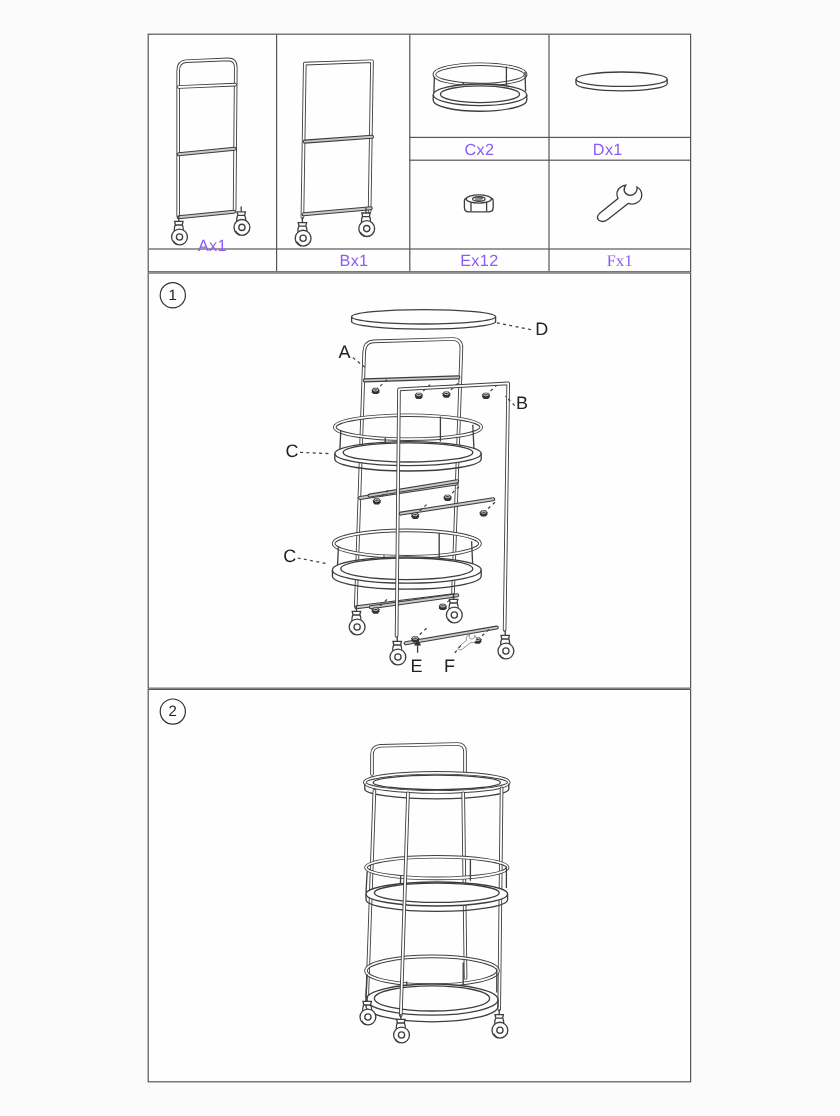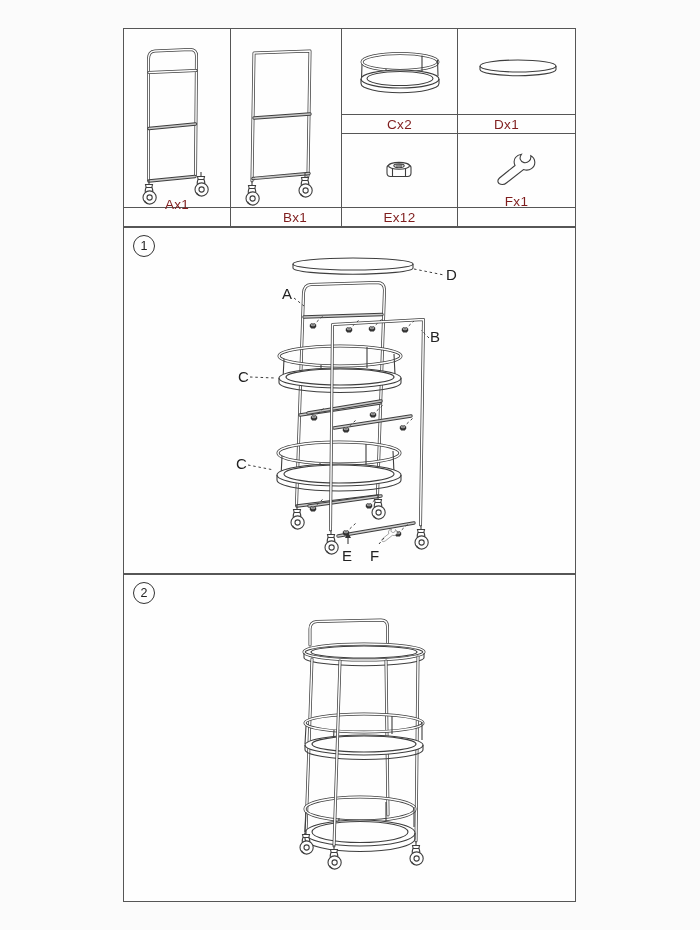--- a/index.html
+++ b/index.html
@@ -1,20 +1,20 @@
 <!DOCTYPE html>
 <html><head>
 <meta charset="utf-8">
 <style>
   html,body{margin:0;padding:0;background:#fbfbfb;}
   .sheet{position:relative;width:700px;height:930px;background:#fbfbfb;
          font-family:"Liberation Sans",sans-serif;color:#1f1f1f;overflow:hidden;}
   .panel{position:absolute;background:#fefefe;border:1px solid #565656;box-sizing:border-box;}
   .vdiv,.hdiv{position:absolute;background:#565656;}
-  .plabel{position:absolute;font-size:13.5px;letter-spacing:.3px;text-align:center;color:#7f1d1d;}
+  .plabel{position:absolute;font-size:13.5px;letter-spacing:.3px;text-align:center;color:#8b5cf6;}
   .callout{position:absolute;font-size:15px;color:#222;}
   .step-badge{position:absolute;left:9px;top:7px;width:20px;height:20px;border:1.3px solid #333;
               border-radius:50%;font-size:12.5px;line-height:20px;text-align:center;color:#222;background:#fefefe;}
   svg{position:absolute;left:0;top:0;}
   
   .tube{stroke:#3e3e3e;stroke-width:3;fill:none;stroke-linecap:round;stroke-linejoin:round;}
   .tube-in{stroke:#fefefe;stroke-width:1.5;fill:none !important;stroke-linecap:round;stroke-linejoin:round;}
   .bar{stroke:#3e3e3e;stroke-width:3.4;fill:none;stroke-linecap:round;}
   .bar-in{stroke:#c8c8c8;stroke-width:1.6;fill:none !important;stroke-linecap:round;}
   .thin{stroke:#3e3e3e;stroke-width:1.1;fill:none;}
@@ -119,21 +119,21 @@
 
     <svg style="left:334px;top:105px;" width="117" height="73" viewBox="0 0 117 73">
       <use href="#wrench" x="36" y="18"></use>
     </svg>
 
     <span class="plabel" style="left:0;top:168px;width:106px;">Ax1</span>
     <span class="plabel" style="left:116px;top:181px;width:110px;">Bx1</span>
     <span class="plabel" style="left:218px;top:88px;width:115px;">Cx2</span>
     <span class="plabel" style="left:324px;top:88px;width:117px;">Dx1</span>
     <span class="plabel" style="left:218px;top:181px;width:115px;text-align:center;">Ex12</span>
-    <span class="plabel" style="left:334px;top:165px;width:117px;">Fx1</span>
+    <span class="plabel" style="left:334px;top:181px;width:117px;font-family:Liberation Serif, serif;">Fx1</span>
   </div>
 
   <div class="panel" style="left:123px;top:227px;width:453px;height:347px;">
     <div class="step-badge">1</div>
 
     <svg width="451" height="345" viewBox="0 0 451 345">
 
       <g>
         <ellipse cx="229" cy="36" rx="60" ry="6" class="thin wfill"></ellipse>
         <path class="thin" d="M169,36 L169,40 A60,6.2 0 0 0 289,40 L289,36"></path>

